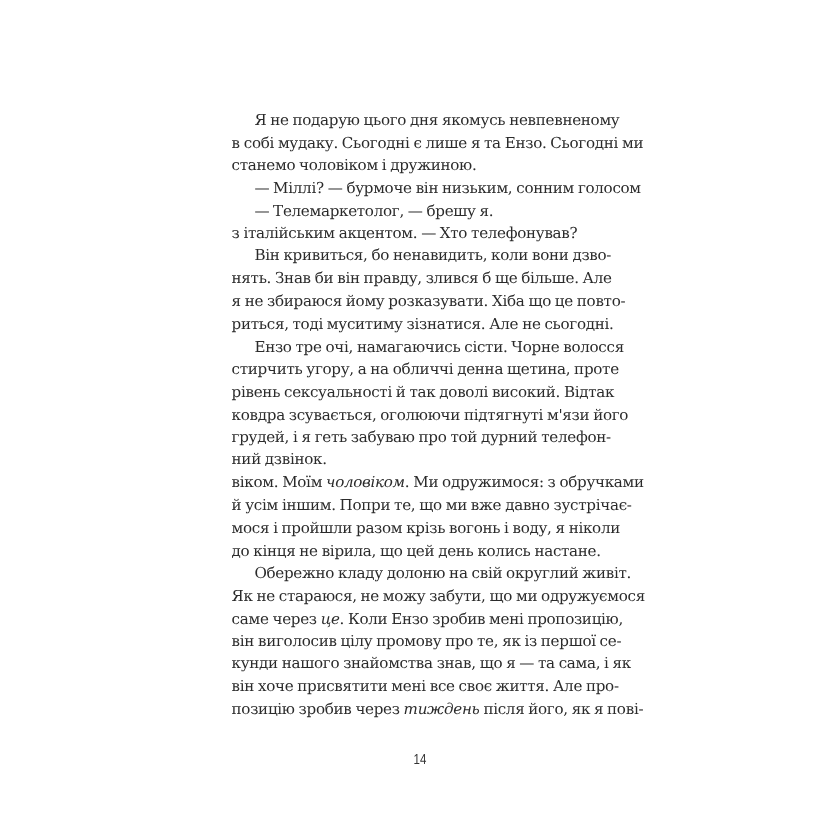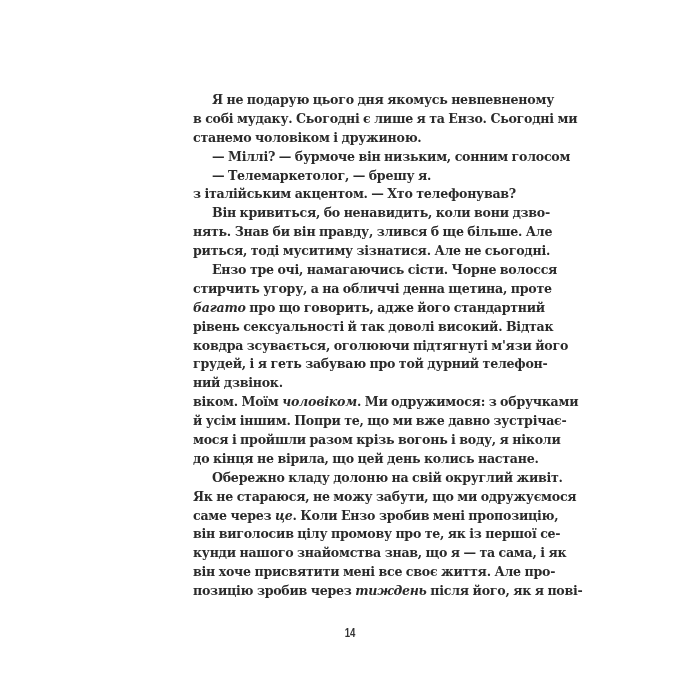--- a/index.html
+++ b/index.html
@@ -1,18 +1,18 @@
 <!DOCTYPE html>
 <html><head>
   <meta charset="utf-8">
   <style>
     html, body { margin: 0; padding: 0; background: #ffffff; }
     body { width: 700px; height: 700px; position: relative; overflow: hidden; }
     .page {
-      position: absolute; left: 0; top: 0; width: 700px; height: 700px; background: #ffffff; font-weight: bold;
+      position: absolute; left: 0; top: 0; width: 700px; height: 700px; background: #ffffff;
     }
     .text-block {
       position: absolute;
       left: 193px;
       top: 91px;
       width: 316px;
       font-family: "DejaVu Serif", "Liberation Serif", serif;
       font-size: 12.6px;
       line-height: 18.9px;
       color: #2b2b2b;
@@ -46,24 +46,24 @@
 <div class="page">
   <div class="text-block" id="text-block">
       <span class="line indent"><span>Я не подарую цього дня якомусь невпевненому</span></span>
       <span class="line"><span>в собі мудаку. Сьогодні є лише я та Ензо. Сьогодні ми</span></span>
       <span class="line last"><span>станемо чоловіком і дружиною.</span></span>
       <span class="line indent"><span>— Міллі? — бурмоче він низьким, сонним голосом</span></span>
       <span class="line indent last"><span>— Телемаркетолог, — брешу я.</span></span>
       <span class="line last"><span>з італійським акцентом. — Хто телефонував?</span></span>
       <span class="line indent"><span>Він кривиться, бо ненавидить, коли вони дзво-</span></span>
       <span class="line"><span>нять. Знав би він правду, злився б ще більше. Але</span></span>
+      <span class="line"><span>я не збираюся йому розказувати. Хіба що це повто-</span></span>
       <span class="line last"><span>риться, тоді муситиму зізнатися. Але не сьогодні.</span></span>
       <span class="line indent"><span>Ензо тре очі, намагаючись сісти. Чорне волосся</span></span>
       <span class="line"><span>стирчить угору, а на обличчі денна щетина, проте</span></span>
-      <span class="line"><span class="it">багато</span><span> про що говорить, адже його стандартний</span></span>
       <span class="line"><span>рівень сексуальності й так доволі високий. Відтак</span></span>
       <span class="line"><span>ковдра зсувається, оголюючи підтягнуті м'язи його</span></span>
       <span class="line"><span>грудей, і я геть забуваю про той дурний телефон-</span></span>
       <span class="line last"><span>ний дзвінок.</span></span>
       <span class="line"><span>віком. Моїм </span><span class="it">чоловіком</span><span>. Ми одружимося: з обручками</span></span>
       <span class="line"><span>й усім іншим. Попри те, що ми вже давно зустрічає-</span></span>
       <span class="line"><span>мося і пройшли разом крізь вогонь і воду, я ніколи</span></span>
       <span class="line last"><span>до кінця не вірила, що цей день колись настане.</span></span>
       <span class="line indent"><span>Обережно кладу долоню на свій округлий живіт.</span></span>
       <span class="line"><span>Як не стараюся, не можу забути, що ми одружуємося</span></span>

